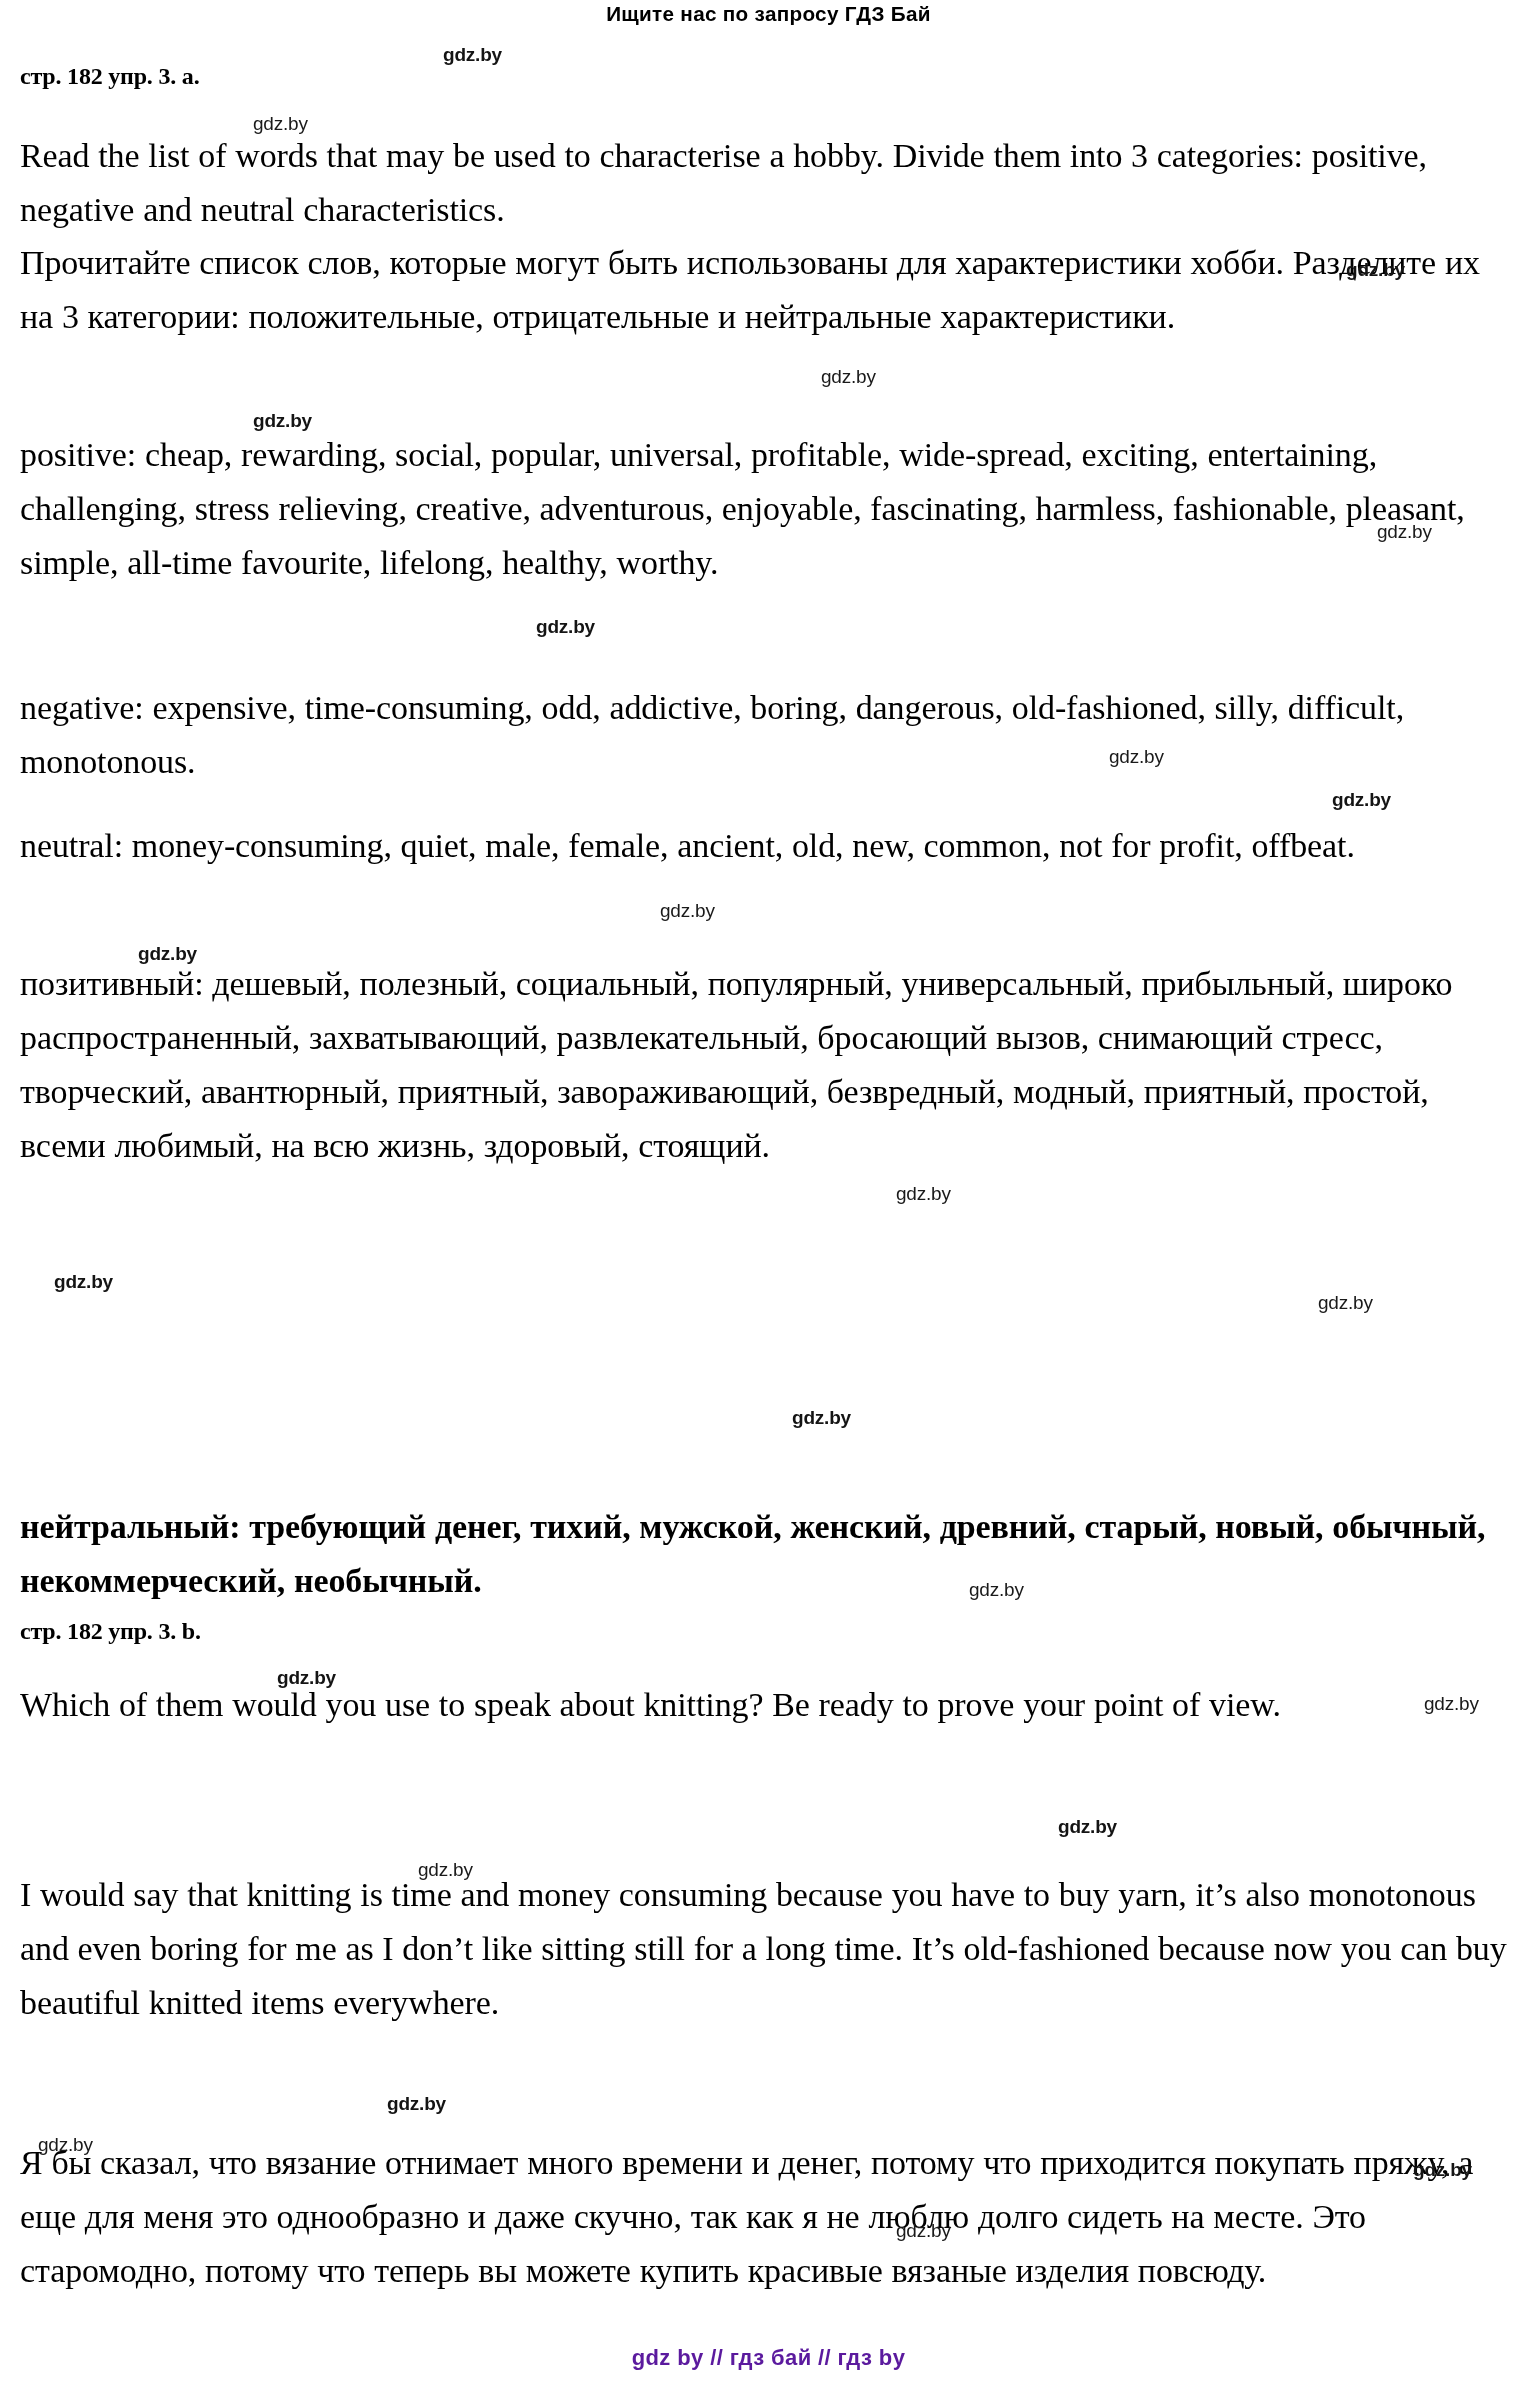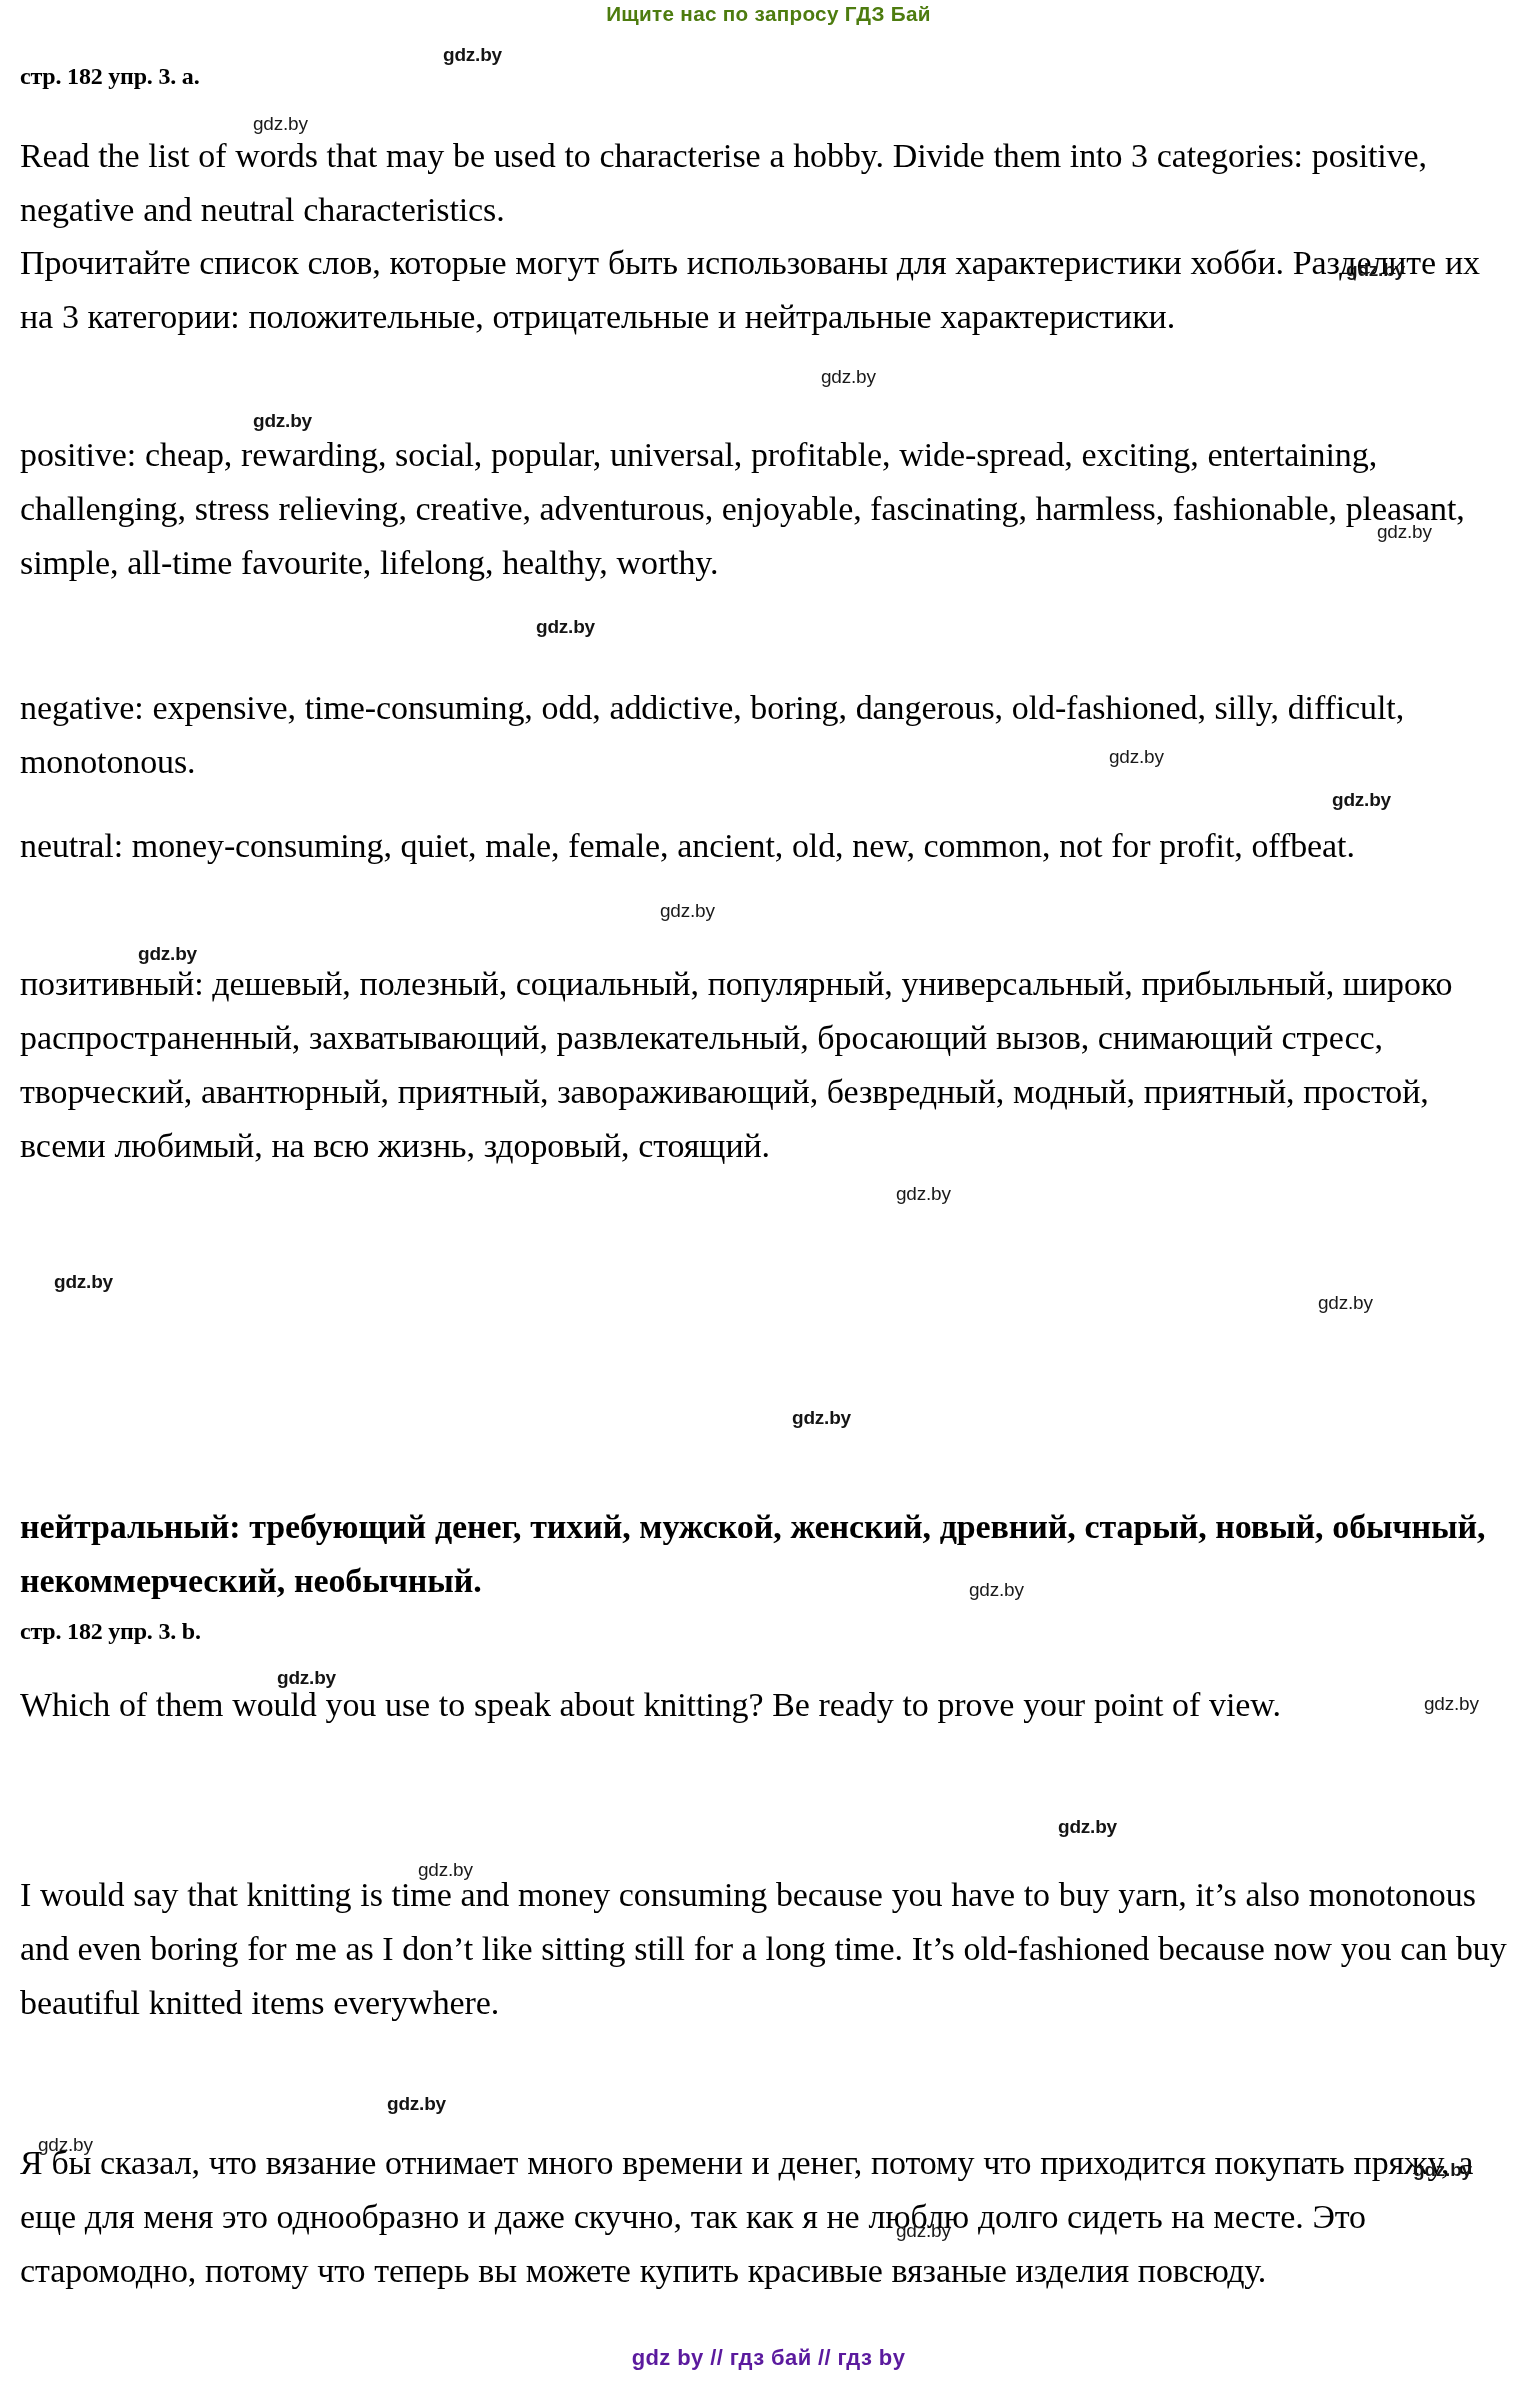--- a/index.html
+++ b/index.html
@@ -28,21 +28,21 @@
   .promo {
     position: absolute;
     top: 1.5px;
     left: 0;
     width: 1537px;
     text-align: center;
     font-family: "Liberation Sans", "DejaVu Sans", sans-serif;
     font-size: 20.7px;
     font-weight: 600;
     letter-spacing: 0.3px;
-    color: #4d7c0f;
+    color: #000000;
     white-space: nowrap;
   }
 
   
   .ex-heading {
     position: absolute;
     left: 20px;
     font-weight: bold;
     font-size: 24px;
     line-height: 1.0;

